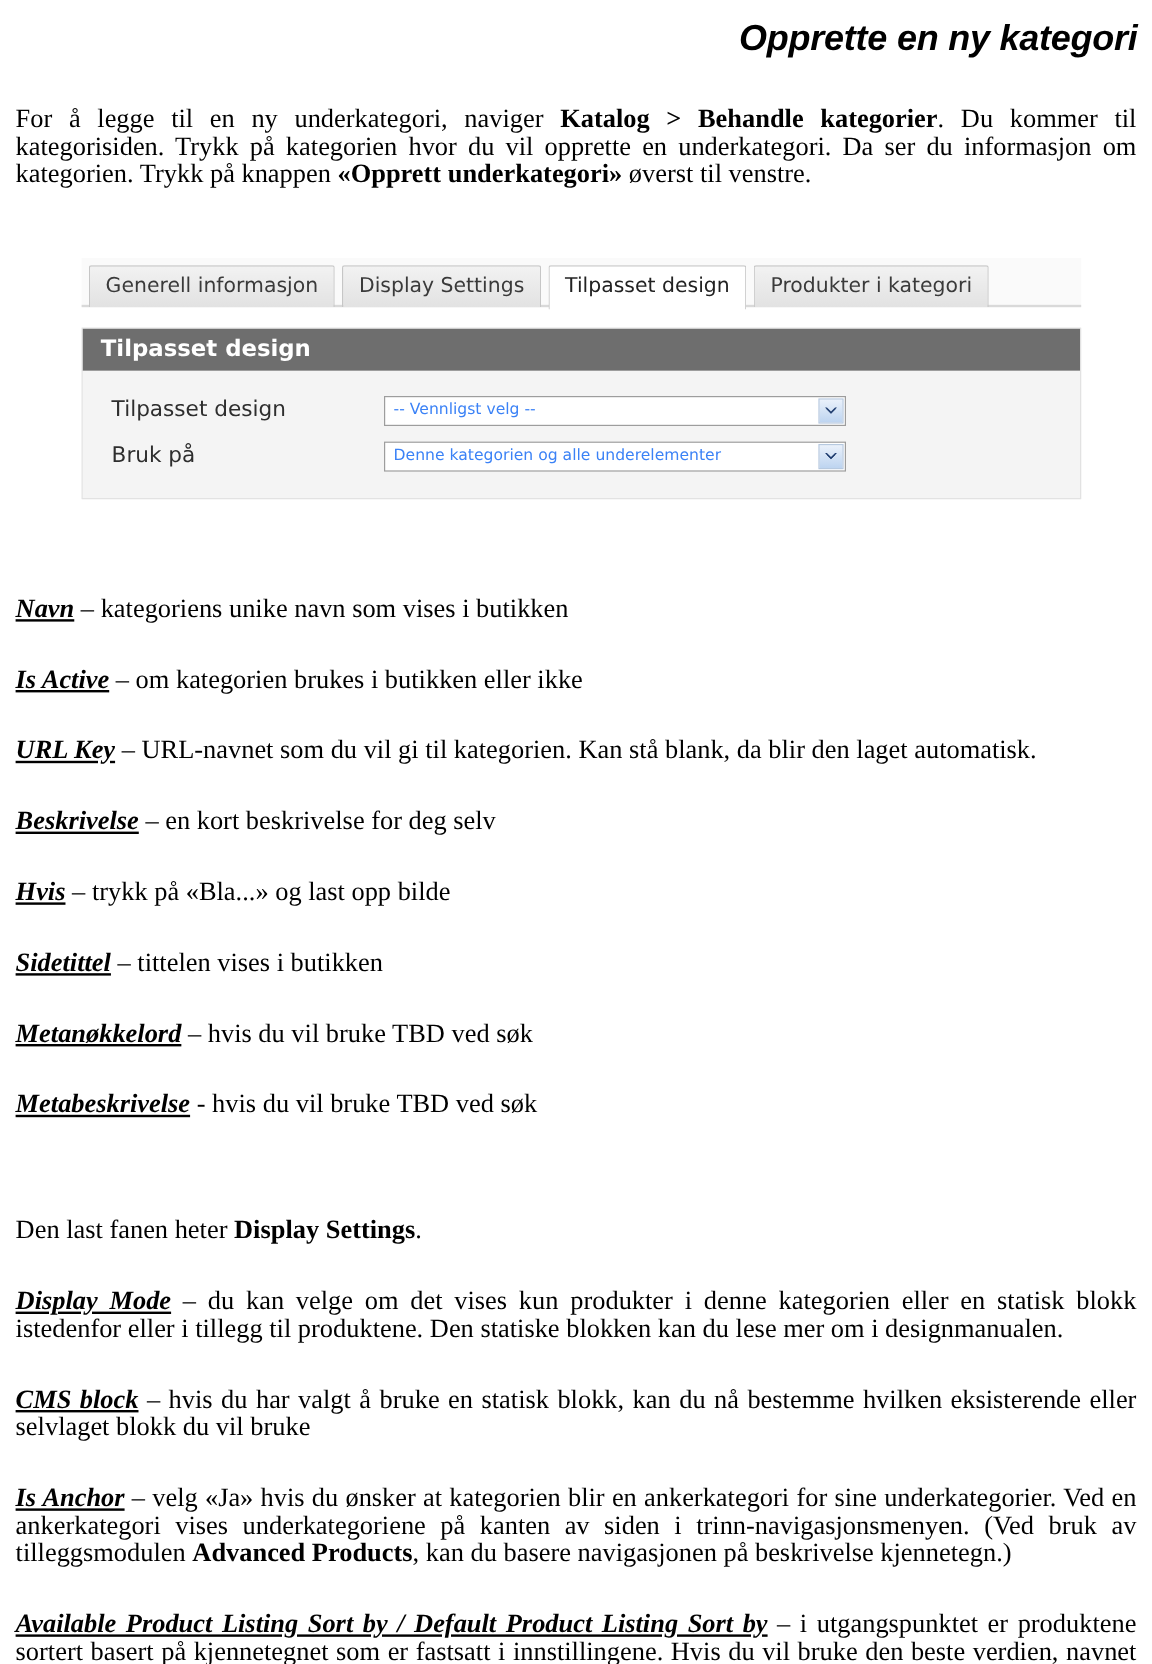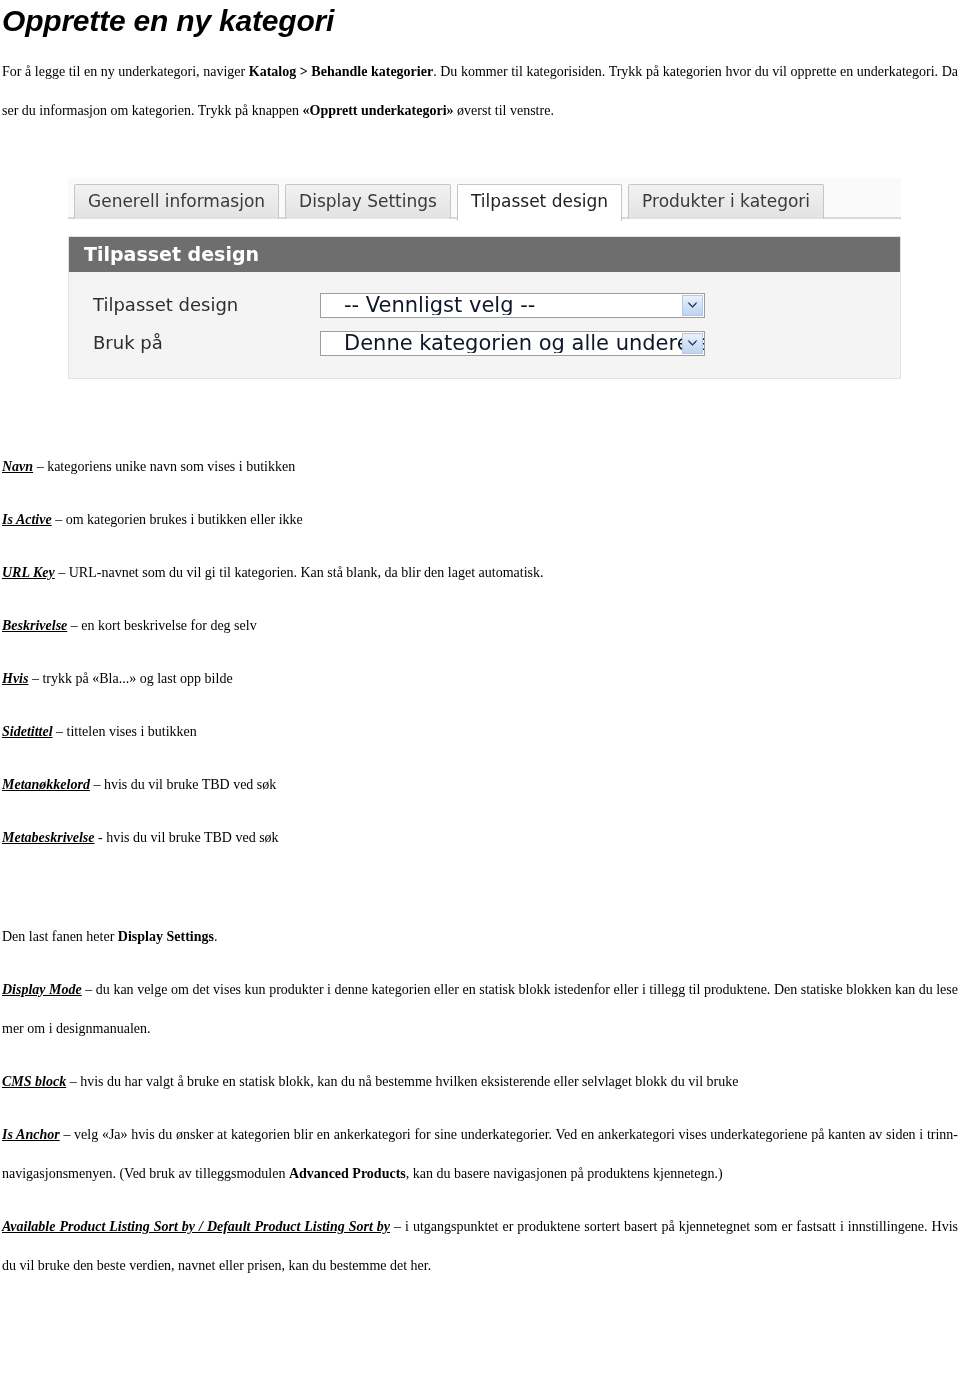--- a/index.html
+++ b/index.html
@@ -19,28 +19,29 @@
     width: 960px;
     height: 1387px;
     padding: 0;
   }
   .doc-title {
     font-family: "Liberation Sans", "DejaVu Sans", sans-serif;
     font-weight: bold;
     font-style: italic;
     font-size: 30px;
     line-height: 34px;
-    margin: 0;
+    margin: 12px;
     padding: 4px 0 0 2px;
     letter-spacing: -0.2px;
+    text-align: right;
   }
   p.body-par {
-    font-size: 14px;
-    line-height: 39px;
-    margin: 0;
+    font-size: 22px;
+    line-height: 23px;
+    margin: 11px;
     padding: 0 2px;
     text-align: justify;
     text-justify: inter-word;
   }
   p.body-par.nojust {
     text-align: left;
   }
   .gap-1 { height: 14px; }
   .gap-para { height: 11px; }
   .gap-list { height: 14px; }
@@ -134,27 +135,26 @@
     position: relative;
     width: 385px;
     height: 25px;
     background: #ffffff;
     border: 1px solid #9d9d9d;
     box-sizing: border-box;
     display: flex;
     align-items: center;
   }
   .select-text {
-    font-size: 21px;
-    color: #0f172a;
+    font-size: 13px;
+    color: #3b82f6;
     padding-left: 7px;
     line-height: 20px;
     white-space: nowrap;
     overflow: hidden;
-    margin-left: 16px;
   }
   .select-arrow {
     position: absolute;
     right: 1px;
     top: 1px;
     width: 21px;
     height: 21px;
     background: linear-gradient(#eaf1fb, #bdd4f0);
     border: 1px solid #b6c9e0;
     box-sizing: border-box;
@@ -255,18 +255,18 @@
 
   <p class="body-par nojust"><span>Den last fanen heter </span><b>Display Settings</b><span>.</span></p>
 
   <div class="gap-list"></div>
   <p class="body-par"><span class="term">Display Mode</span><span> – du kan velge om det vises kun produkter i denne kategorien eller en statisk blokk istedenfor eller i tillegg til produktene. Den statiske blokken kan du lese mer om i designmanualen.</span></p>
 
   <div class="gap-list"></div>
   <p class="body-par"><span class="term">CMS block</span><span> – hvis du har valgt å bruke en statisk blokk, kan du nå bestemme hvilken eksisterende eller selvlaget blokk du vil bruke</span></p>
 
   <div class="gap-list"></div>
-  <p class="body-par"><span class="term">Is Anchor</span><span> – velg «Ja» hvis du ønsker at kategorien blir en ankerkategori for sine underkategorier. Ved en ankerkategori vises underkategoriene på kanten av siden i trinn-navigasjonsmenyen. (Ved bruk av tilleggsmodulen </span><b>Advanced Products</b><span>, kan du basere navigasjonen på produktens kjennetegn.)</span></p>
+  <p class="body-par"><span class="term">Is Anchor</span><span> – velg «Ja» hvis du ønsker at kategorien blir en ankerkategori for sine underkategorier. Ved en ankerkategori vises underkategoriene på kanten av siden i trinn-navigasjonsmenyen. (Ved bruk av tilleggsmodulen </span><b>Advanced Products</b><span>, kan du basere navigasjonen på beskrivelse kjennetegn.)</span></p>
 
   <div class="gap-list"></div>
   <p class="body-par"><span class="term">Available Product Listing Sort by / Default Product Listing Sort by</span><span> – i utgangspunktet er produktene sortert basert på kjennetegnet som er fastsatt i innstillingene. Hvis du vil bruke den beste verdien, navnet eller prisen, kan du bestemme det her.</span></p>
 
 </div>
 
 </body></html>

